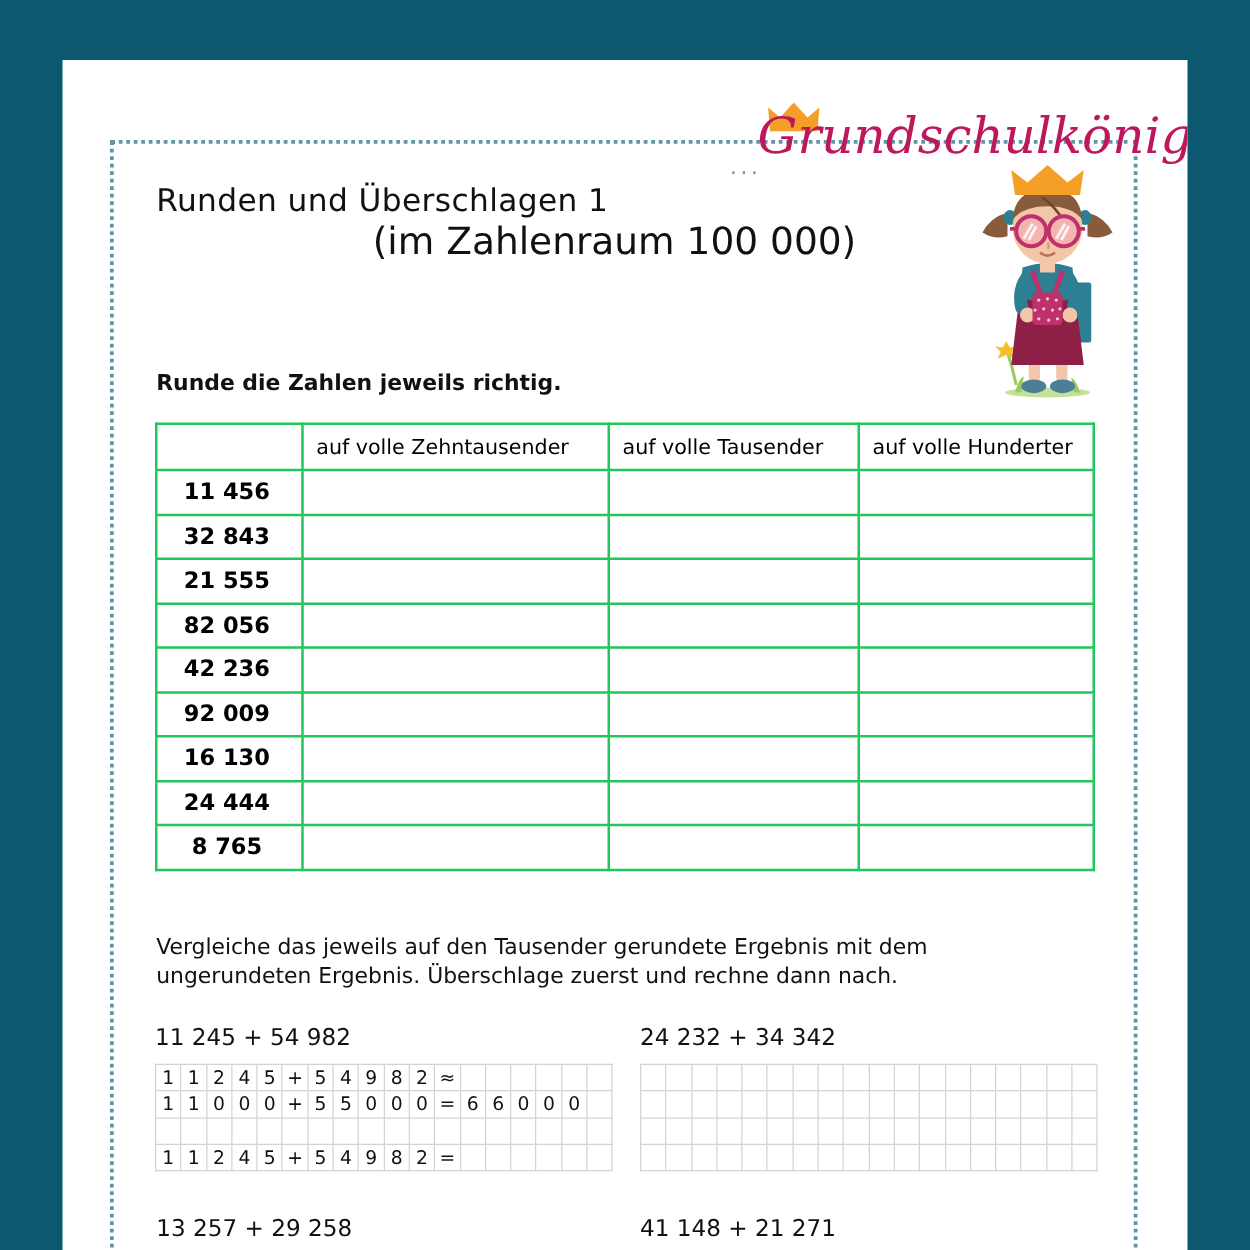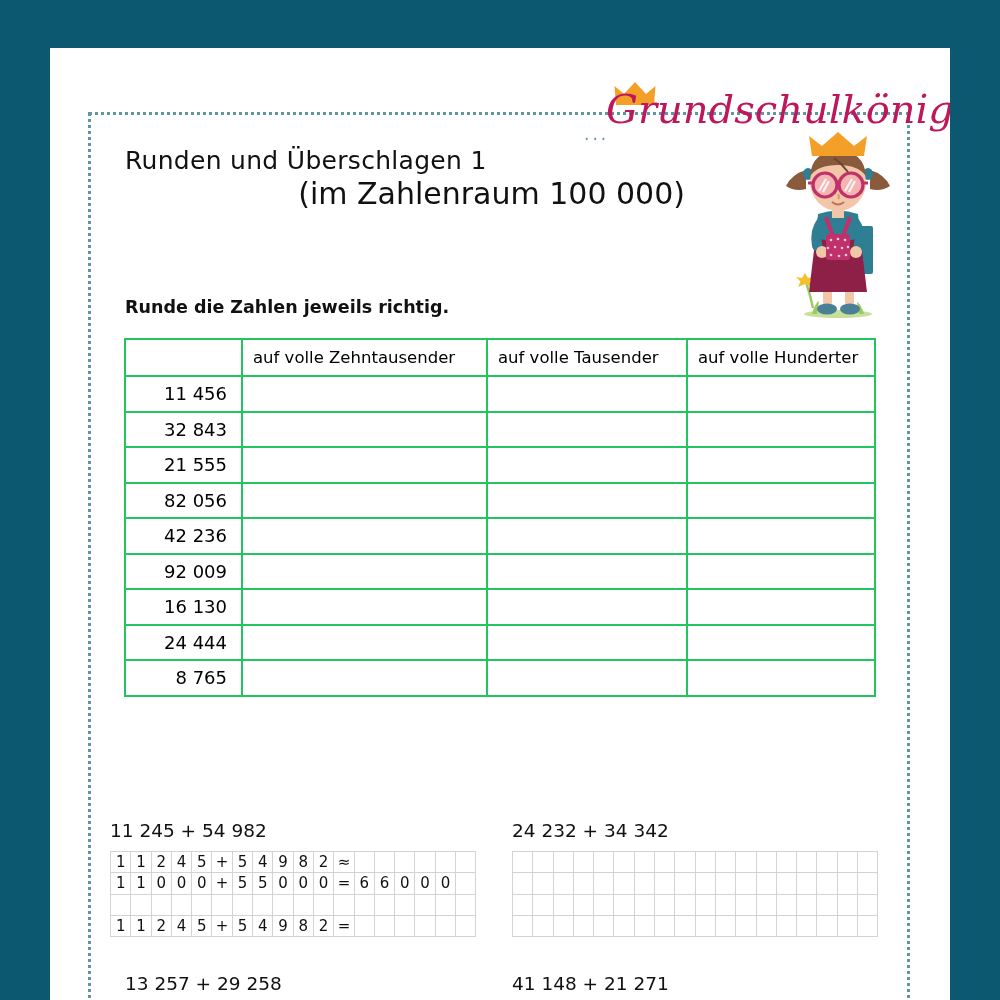--- a/index.html
+++ b/index.html
@@ -128,23 +128,24 @@
     border: 2px solid #22c55e;
     height: 35.5px;
     padding: 0 10px;
     font-weight: normal;
     font-size: 16.5px;
     color: #000000;
     box-sizing: border-box;
   }
   .round-table .col-num {
     width: 117px;
-    text-align: right;
+    text-align: center;
     font-size: 18px;
     padding-right: 14px;
+    font-weight: bold;
   }
   .round-table thead td {
     text-align: left;
     font-size: 16.5px;
     height: 37px;
   }
   .col-a { width: 245px; }
   .col-b { width: 200px; }
   .col-c { width: 188px; }
 
@@ -179,21 +180,21 @@
     border: 1px solid #d3d3d3;
     text-align: center;
     vertical-align: middle;
     font-size: 15px;
     color: #111;
     padding: 0;
     box-sizing: border-box;
     line-height: 1;
   }
 
-  .ex-tl { left: 60px; top: 772px; }
+  .ex-tl { left: 74px; top: 772px; }
   .ex-tr { left: 462px; top: 772px; }
   .ex-bl { left: 75px; top: 925px; }
   .ex-br { left: 462px; top: 925px; }
 </style>
 </head>
 <body>
 
 <div class="sheet">
 
   <div class="dotted-frame"></div>
@@ -351,20 +352,21 @@
         </tr>
         <tr>
           <td class="col-num">8 765</td>
           <td class="col-a"></td>
           <td class="col-b"></td>
           <td class="col-c"></td>
         </tr>
       </tbody>
   </table>
 
+  <div class="instr-2">Vergleiche das jeweils auf den Tausender gerundete Ergebnis mit dem ungerundeten Ergebnis. Überschlage zuerst und rechne dann nach.</div>
 
   <div class="ex ex-tl">
     <div class="ex-label">11 245 + 54 982</div>
     <table class="calc-grid">
         <tbody>
           <tr>
             <td>1</td>
             <td>1</td>
             <td>2</td>
             <td>4</td>

